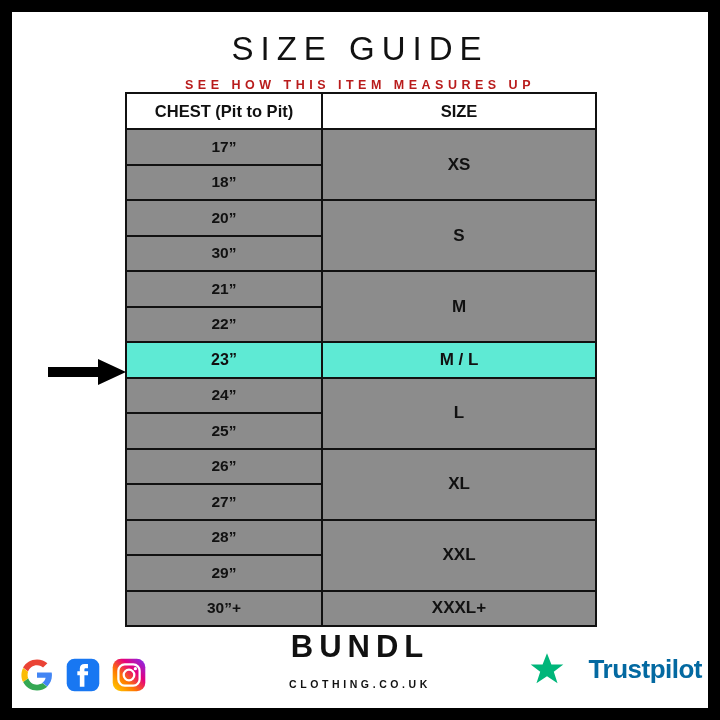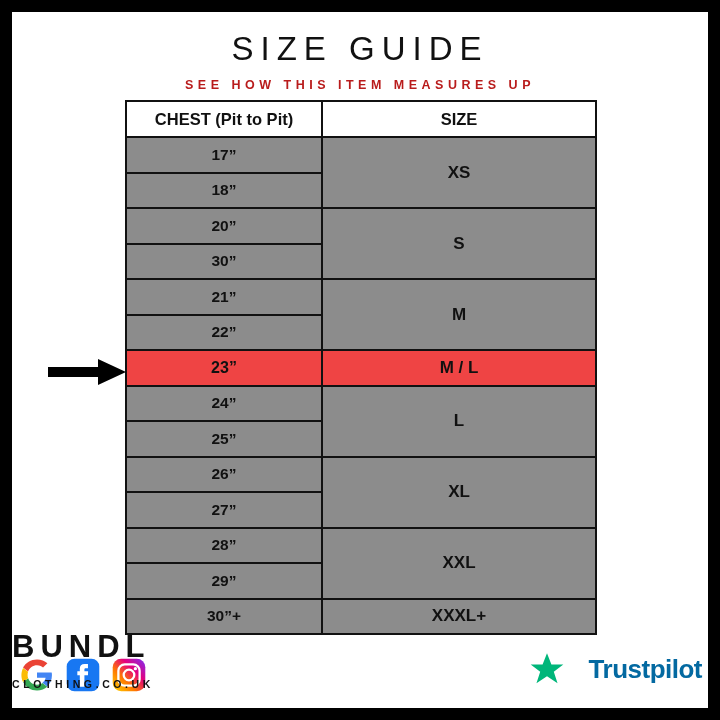--- a/index.html
+++ b/index.html
@@ -37,21 +37,21 @@
     font-size: 12.5px;
     font-weight: bold;
     letter-spacing: 4.5px;
     color: #b91c1c;
   }
 
   
   .table-wrap {
     position: absolute;
     left: 113px;
-    top: 88px;
+    top: 80px;
     width: 412px;
   }
   table.size-table {
     width: 470px;
     border-collapse: collapse;
     table-layout: fixed;
     border: 2px solid #111;
   }
   table.size-table th,
   table.size-table td {
@@ -76,21 +76,21 @@
     font-weight: bold;
     height: 35.5px;
   }
   td.size {
     background: #8c8c8c;
     font-size: 17px;
     font-weight: bold;
   }
   tr.highlight td.chest,
   tr.highlight td.size {
-    background: #ef4444;
+    background: #5eead4;
     font-size: 17px;
   }
   tr.highlight td.chest { font-size: 16px; }
 
   
   .arrow {
     position: absolute;
     left: 36px;
     top: 347px;
     width: 78px;
@@ -111,21 +111,21 @@
     display: flex;
     align-items: center;
     gap: 12px;
   }
   .soc { width: 34px; height: 34px; display: block; }
 
   .brand {
     position: absolute;
     left: 0; right: 0;
     bottom: 8px;
-    text-align: left;
+    text-align: center;
   }
   .brand-name {
     font-size: 31px;
     font-weight: bold;
     letter-spacing: 6px;
     color: #111;
     line-height: 1.05;
   }
   .brand-sub {
     margin-top: 14px;

